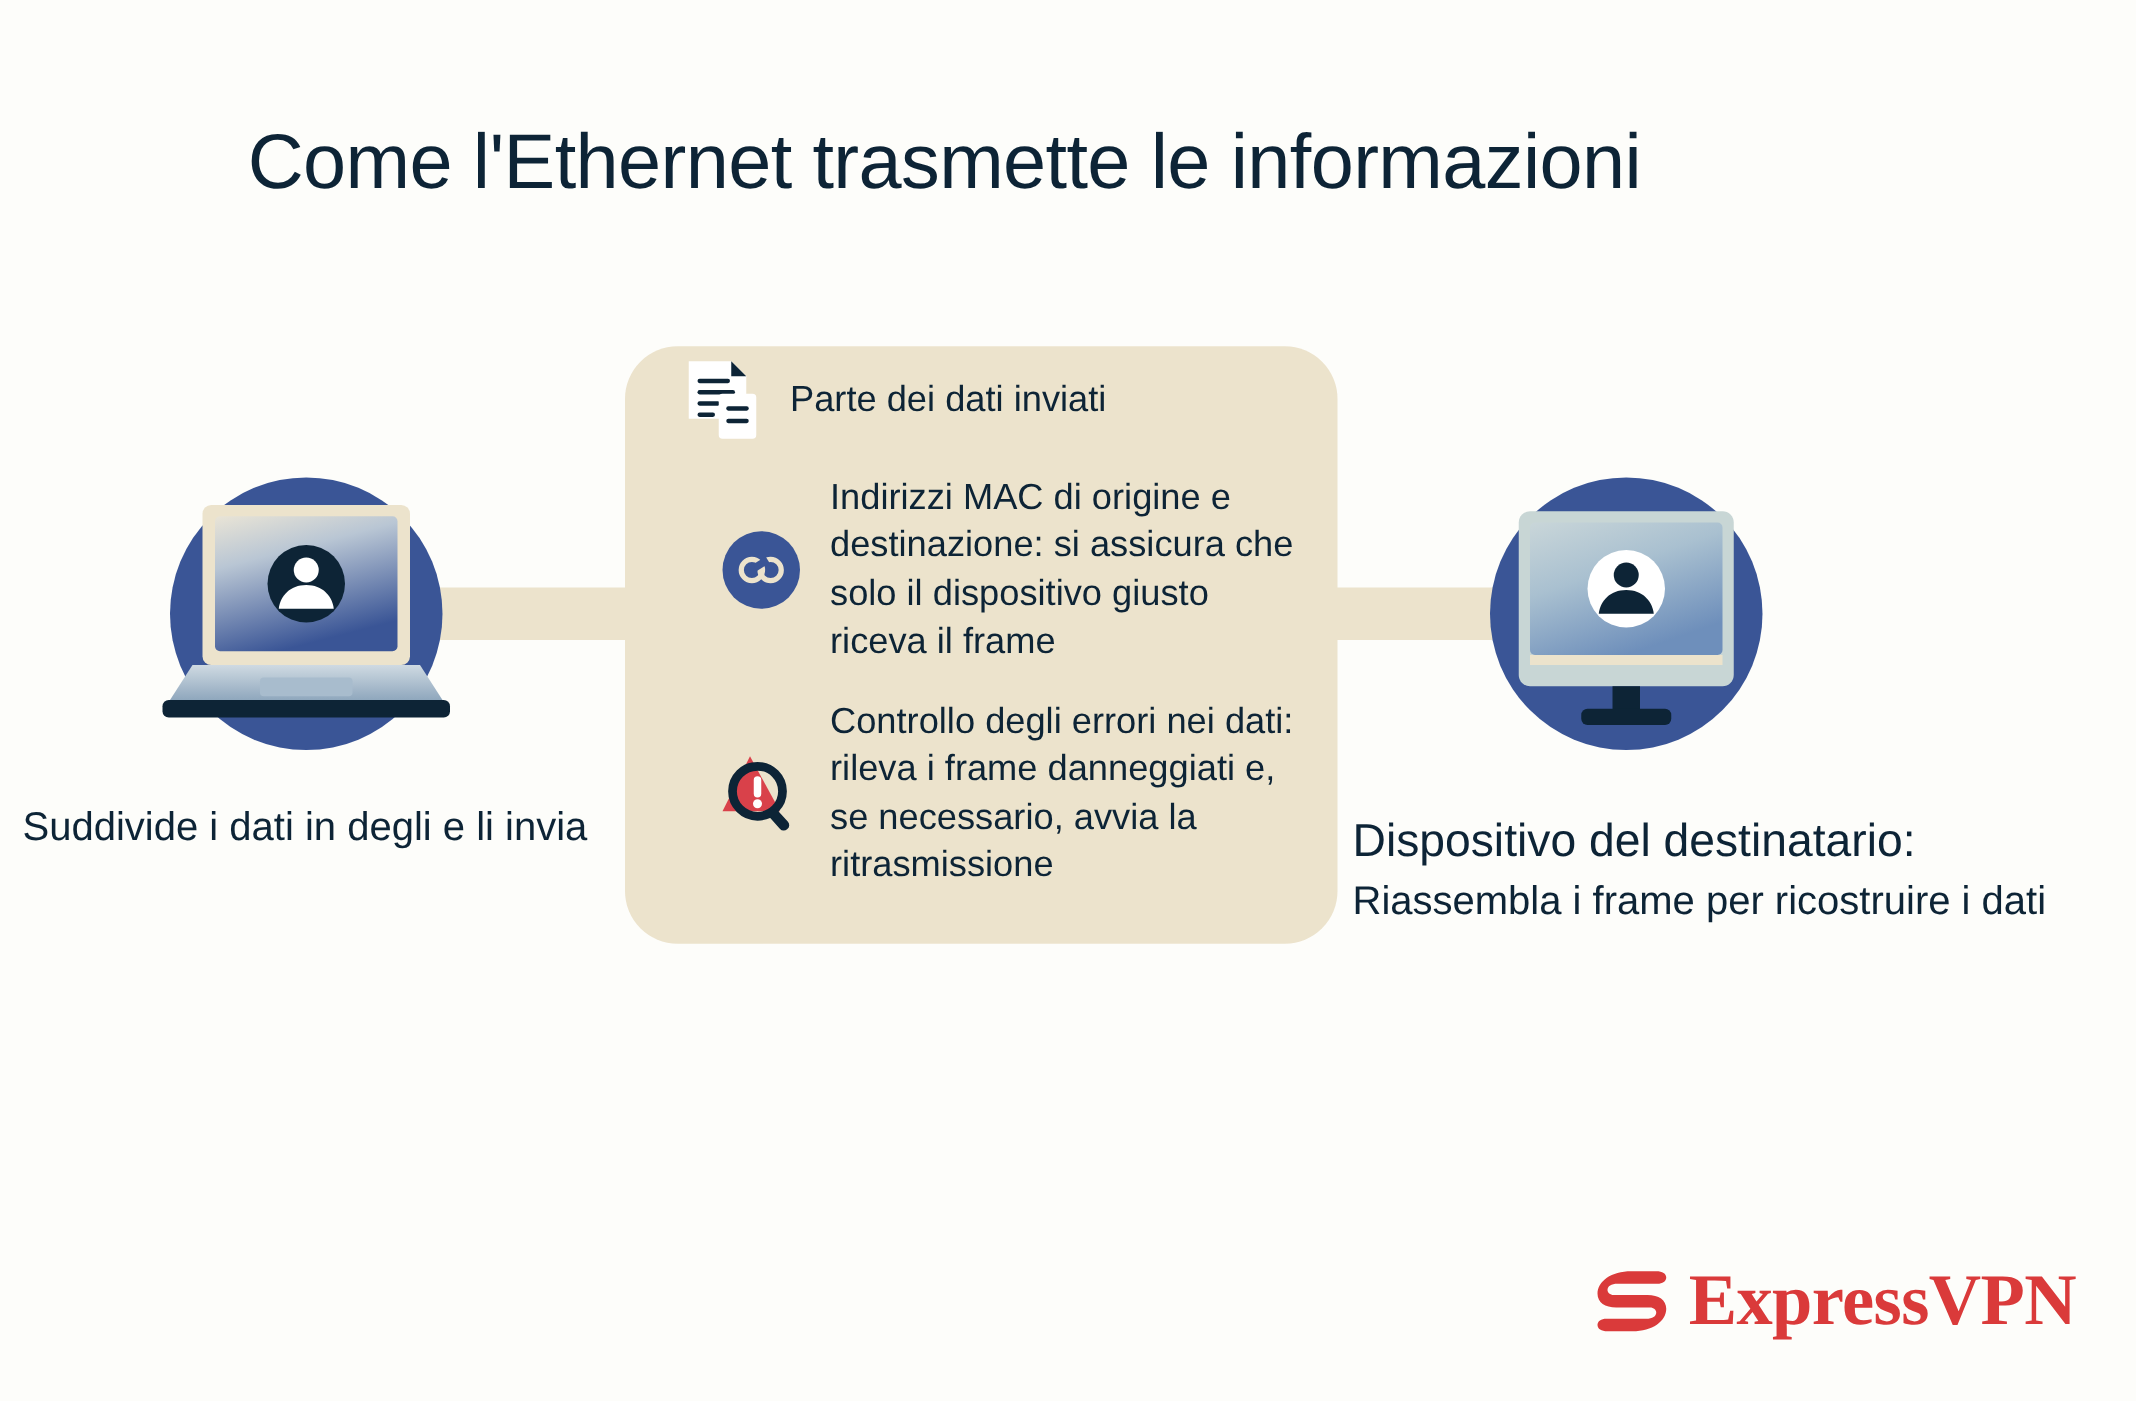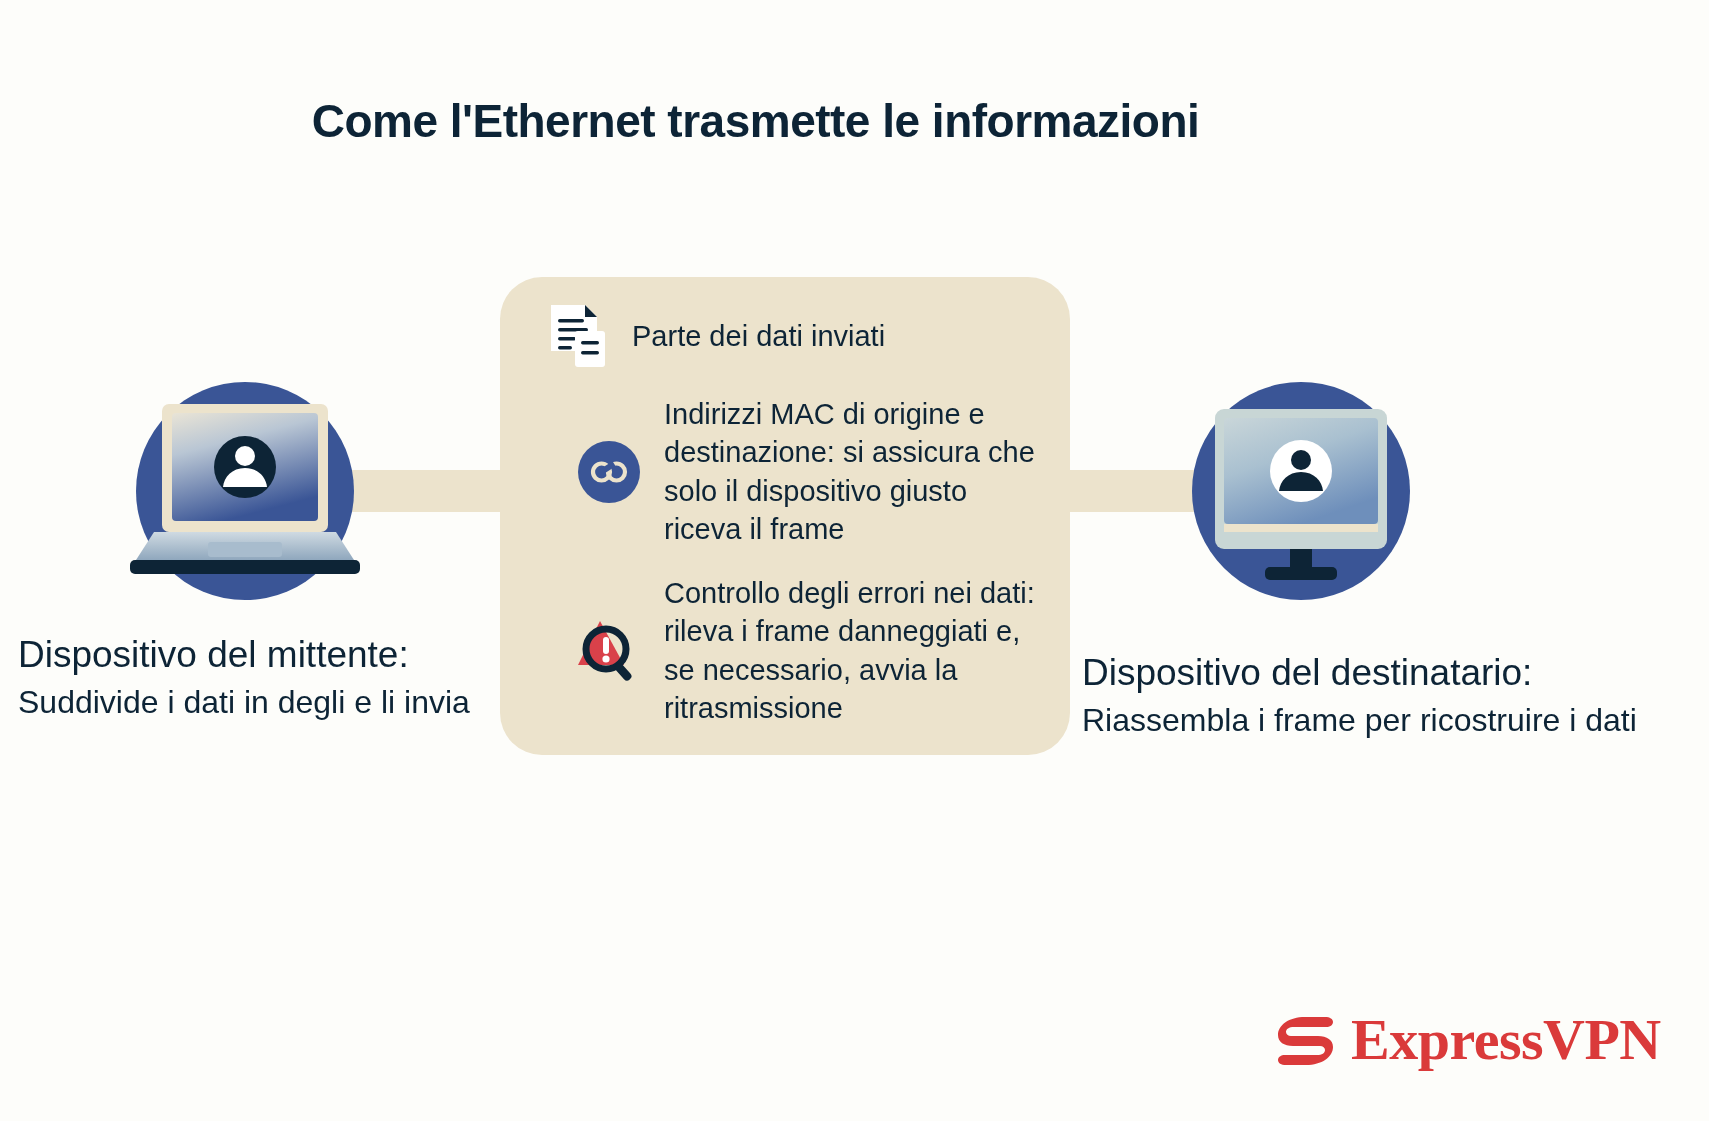--- a/index.html
+++ b/index.html
@@ -16,22 +16,22 @@
     position: relative;
   }
 
   
   .title {
     position: absolute;
     left: 0;
     top: 96px;
     width: 1511px;
     text-align: center;
-    font-size: 46px;
-    font-weight: 700;
+    font-size: 62px;
+    font-weight: 400;
     letter-spacing: -0.5px;
     color: #0d2436;
     line-height: 1.1;
   }
 
   
   .connector {
     position: absolute;
     background: #ece3cc;
     height: 42px;
@@ -42,21 +42,21 @@
   
   .panel {
     position: absolute;
     left: 500px;
     top: 277px;
     width: 570px;
     height: 478px;
     background: #ece3cc;
     border-radius: 42px;
     box-sizing: border-box;
-    padding: 26px 26px 26px 44px;
+    padding: 10px 26px 26px 44px;
   }
   .panel-row {
     display: flex;
     align-items: center;
     gap: 22px;
   }
   .panel-row + .panel-row { margin-top: 26px; justify-content: flex-end; }
   .row-icon {
     flex: 0 0 auto;
     width: 66px;
@@ -254,21 +254,20 @@
     <circle cx="110" cy="80" r="31" fill="#ffffff"></circle>
     <circle cx="110" cy="69" r="10" fill="#0d2436"></circle>
     <path d="M110 81 c-13 0 -21 9 -22 19 h44 c-1 -10 -9 -19 -22 -19 z" fill="#0d2436"></path>
 
     <rect x="99" y="158" width="22" height="22" fill="#0d2436"></rect>
     <rect x="74" y="176" width="72" height="13" rx="5" fill="#0d2436"></rect>
   </svg>
 </div>
 
 <div class="caption left">
-  <div class="headline">Dispositivo del mittente:</div>
   <div class="body">Suddivide i dati in degli e li invia</div>
 </div>
 
 <div class="caption right">
   <div class="headline">Dispositivo del destinatario:</div>
   <div class="body">Riassembla i frame per ricostruire i dati</div>
 </div>
 
 <div class="logo">
   <svg width="62" height="52" viewBox="0 0 62 52">

